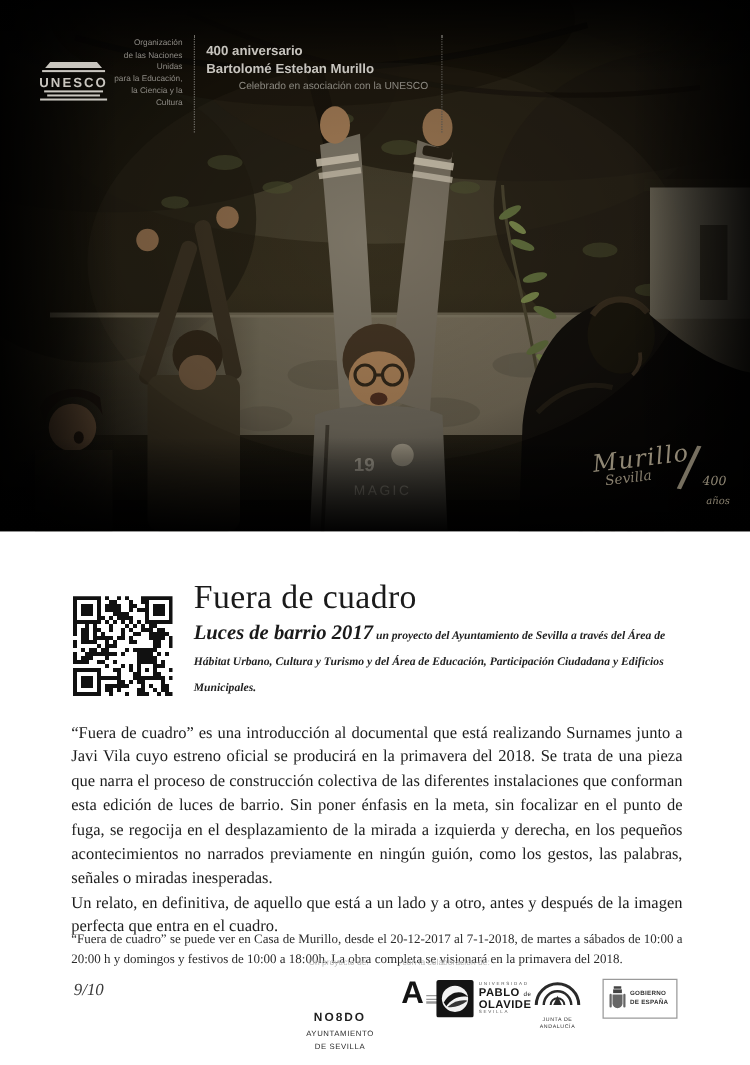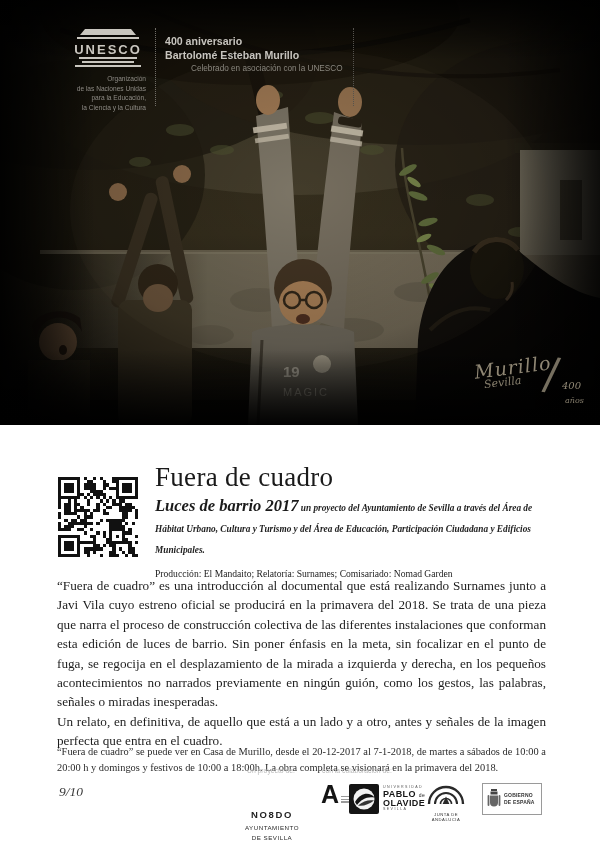--- a/index.html
+++ b/index.html
@@ -3,21 +3,21 @@
 <meta charset="utf-8">
 <style>
   html,body{margin:0;padding:0;background:#888;}
   .page{position:relative;width:600px;height:852px;background:#ffffff;overflow:hidden;
         font-family:"Liberation Serif",serif;margin:0 auto;}
   
   .photo{position:absolute;left:0;top:0;width:600px;height:425px;background:#000;}
   .photo svg.art{position:absolute;left:0;top:0;width:100%;height:100%;display:block;}
   .unesco{position:absolute;left:28px;top:26px;display:flex;align-items:flex-start;
           font-family:"Liberation Sans",sans-serif;}
-  .u-left{width:118px;display:flex;flex-direction:column;align-items:flex-end;}
+  .u-left{width:118px;display:flex;flex-direction:row;align-items:flex-end;}
   .u-org{margin-top:4px;font-size:6.6px;line-height:1.45;text-align:right;color:#8e8b85;}
   .u-div{border-left:1px dotted #6f6c66;height:78px;margin:2px 9px 0 9px;}
   .u-div2{border-left:1px dotted #55534e;height:78px;margin:2px 0 0 10px;}
   .u-right{padding-top:9px;}
   .u-bold{font-size:10.6px;font-weight:bold;color:#c7c4be;line-height:1.28;}
   .u-collab{font-size:8.2px;color:#8a877f;margin-top:2px;padding-left:26px;}
   .signature{position:absolute;left:462px;top:350px;width:130px;height:60px;
              color:#a89e88;font-style:italic;font-family:"DejaVu Serif",serif;}
   .sig-name{position:absolute;left:12px;top:6px;font-size:19px;transform:rotate(-7deg);
             letter-spacing:1px;opacity:.85;}
@@ -590,27 +590,26 @@
         <rect x="24" y="24" width="1" height="1" fill="#111"></rect>
       </svg>
     </div>
 
   <div class="titleblock">
     <div class="title">Fuera de cuadro</div>
     <div class="subline">
       <span class="sub-em">Luces de barrio 2017</span><span class="sub-rest"> un proyecto del Ayuntamiento de Sevilla a través del Área de Hábitat Urbano, Cultura y Turismo y del Área de Educación, Participación Ciudadana y Edificios Municipales.</span>
     </div>
     <div class="credits">
-      <div>Producción: El Mandaito; Relatoría: Surnames; Comisariado: Nomad Garden</div>
     </div>
   </div>
 
   <div class="bodytext">
     <p>“Fuera de cuadro” es una introducción al documental que está realizando Surnames junto a Javi Vila  cuyo estreno oficial se producirá en la primavera del 2018. Se trata de una pieza que narra el proceso de construcción colectiva de las diferentes instalaciones que conforman esta edición de luces de barrio.  Sin poner énfasis en la meta, sin focalizar en el punto de fuga, se regocija en el desplazamiento de la mirada a izquierda y derecha, en los pequeños acontecimientos no narrados previamente en ningún guión, como los gestos, las palabras, señales o miradas inesperadas.</p>
-    <p>Un relato, en definitiva, de aquello que está a un lado y a otro, antes y señales de la imagen perfecta que entra en el cuadro.</p>
+    <p>Un relato, en definitiva, de aquello que está a un lado y a otro, antes y después de la imagen perfecta que entra en el cuadro.</p>
   </div>
   <div class="footnote">“Fuera de cuadro” se puede ver en Casa de Murillo, desde el 20-12-2017 al 7-1-2018, de martes a sábados de 10:00 a 20:00 h y domingos y festivos de 10:00 a 18:00h. La obra completa se visionará en la primavera del 2018.</div>
 
   <div class="pagenum">9/10</div>
   <div class="flabel project">Un proyecto de:</div>
   <div class="flabel collab">con la colaboración de:</div>
 
   <div class="logo-sevilla">
     <div class="nosdo">NO8DO</div>
     <div class="ayto">

